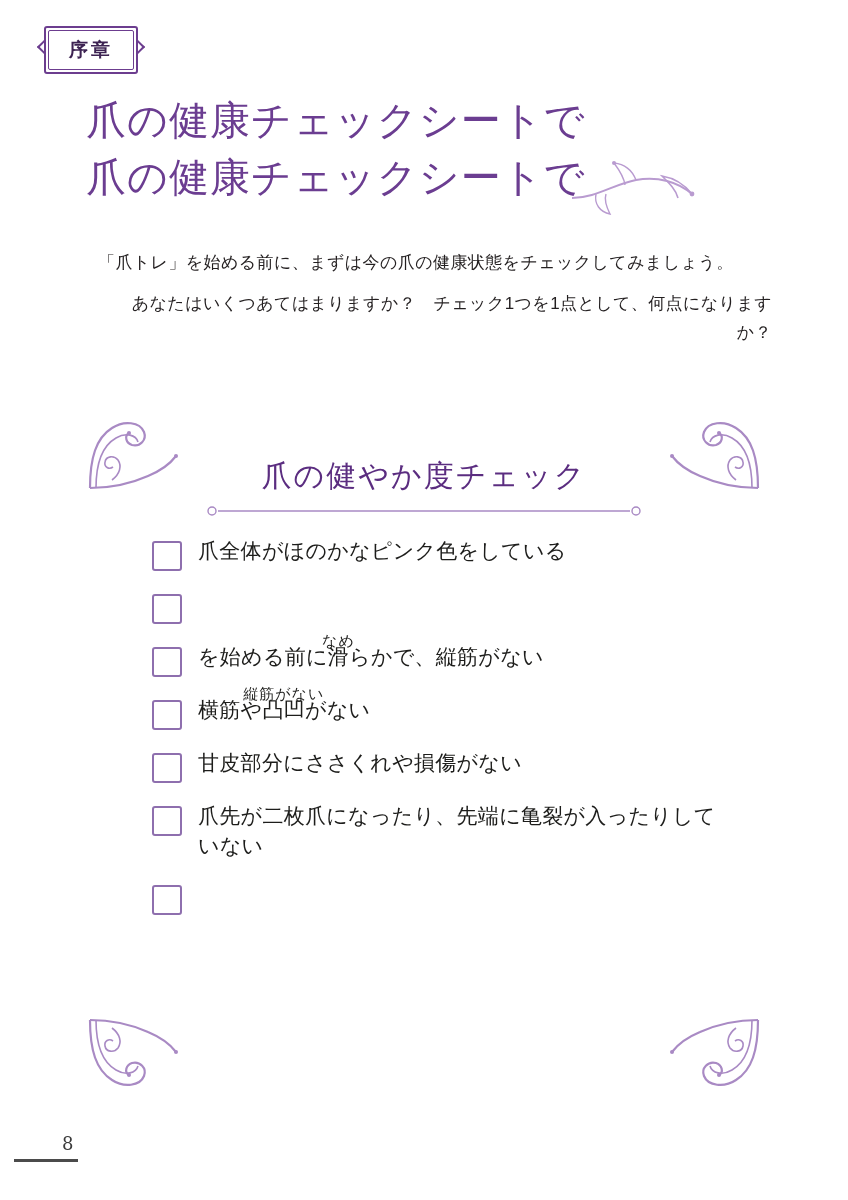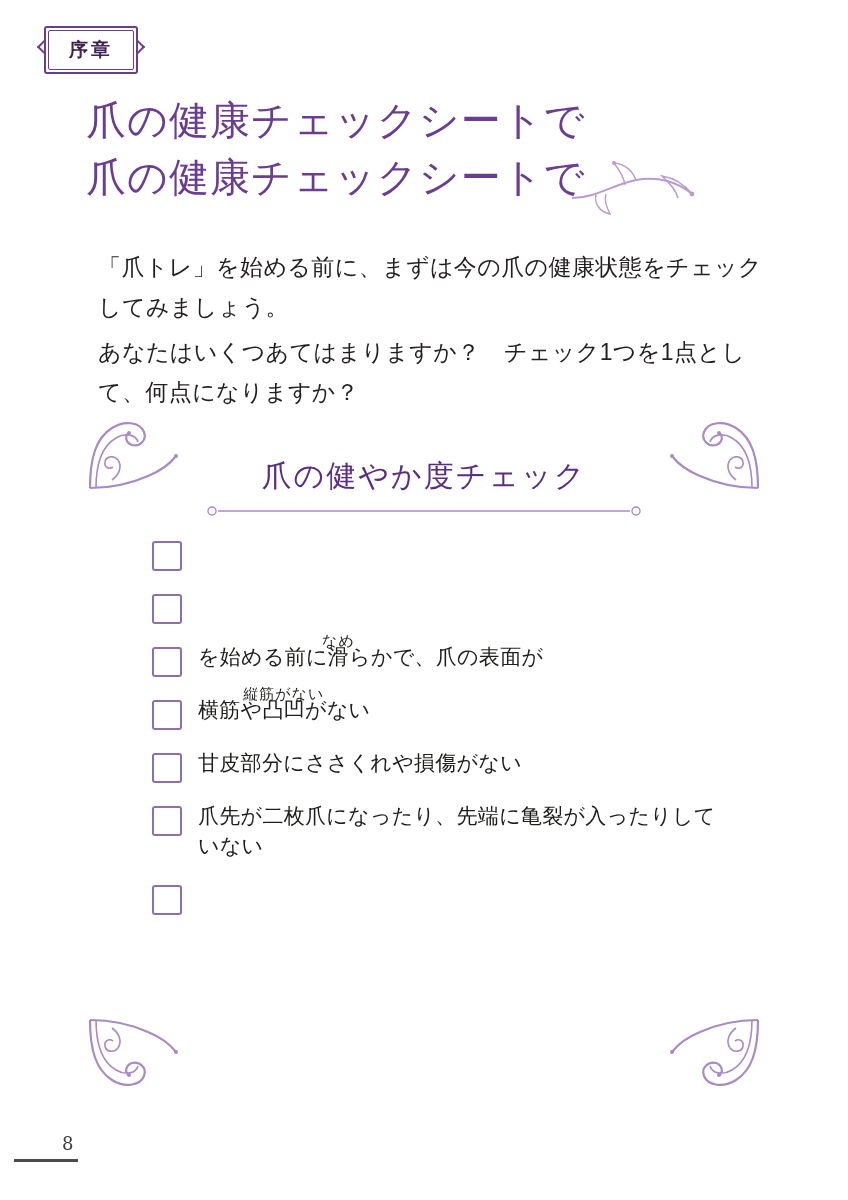--- a/index.html
+++ b/index.html
@@ -86,27 +86,27 @@
     color: #b99bd0;
     pointer-events: none;
   }
 
   
   .intro {
     position: absolute;
     left: 76px;
     top: 248px;
     width: 696px;
-    font-size: 23px;
+    font-size: 17px;
     line-height: 1.72;
     letter-spacing: 0.4px;
     color: #231f20;
   }
   .intro p { margin: 0; }
-  .intro p + p { margin-top: 6px; }
+  .intro p + p { margin-top: 12px; text-align: right; }
   .indent { padding-left: 22px; }
 
   
   .panel {
     position: absolute;
     left: 86px;
     top: 414px;
     width: 676px;
     height: 680px;
   }
@@ -275,30 +275,31 @@
   <svg class="panel-rule" viewBox="0 0 440 10" preserveAspectRatio="none" fill="none">
     <path d="M14 5 H426" stroke="currentColor" stroke-width="1.6"></path>
     <circle cx="8" cy="5" r="4" stroke="currentColor" stroke-width="1.4" fill="none"></circle>
     <circle cx="432" cy="5" r="4" stroke="currentColor" stroke-width="1.4" fill="none"></circle>
   </svg>
 
   <div class="check-list">
 
     <div class="check-item">
       <span class="check-box"></span>
+      <span class="check-text">爪全体がほのかなピンク色をしている</span>
     </div>
 
     <div class="check-item">
       <span class="check-box"></span>
     </div>
 
     <div class="check-item">
       <span class="check-box"></span>
       <span class="check-text">
-        <span>を始める前に</span><span class="ruby-wrap"><span class="rt">なめ</span><span class="base">滑</span></span><span>らかで、爪の表面が</span>
+        <span>を始める前に</span><span class="ruby-wrap"><span class="rt">なめ</span><span class="base">滑</span></span><span>らかで、縦筋がない</span>
       </span>
     </div>
 
     <div class="check-item">
       <span class="check-box"></span>
       <span class="check-text">
         <span>横筋や</span><span class="ruby-wrap"><span class="rt">縦筋がない</span><span class="base">凸凹</span></span><span>がない</span>
       </span>
     </div>
 

